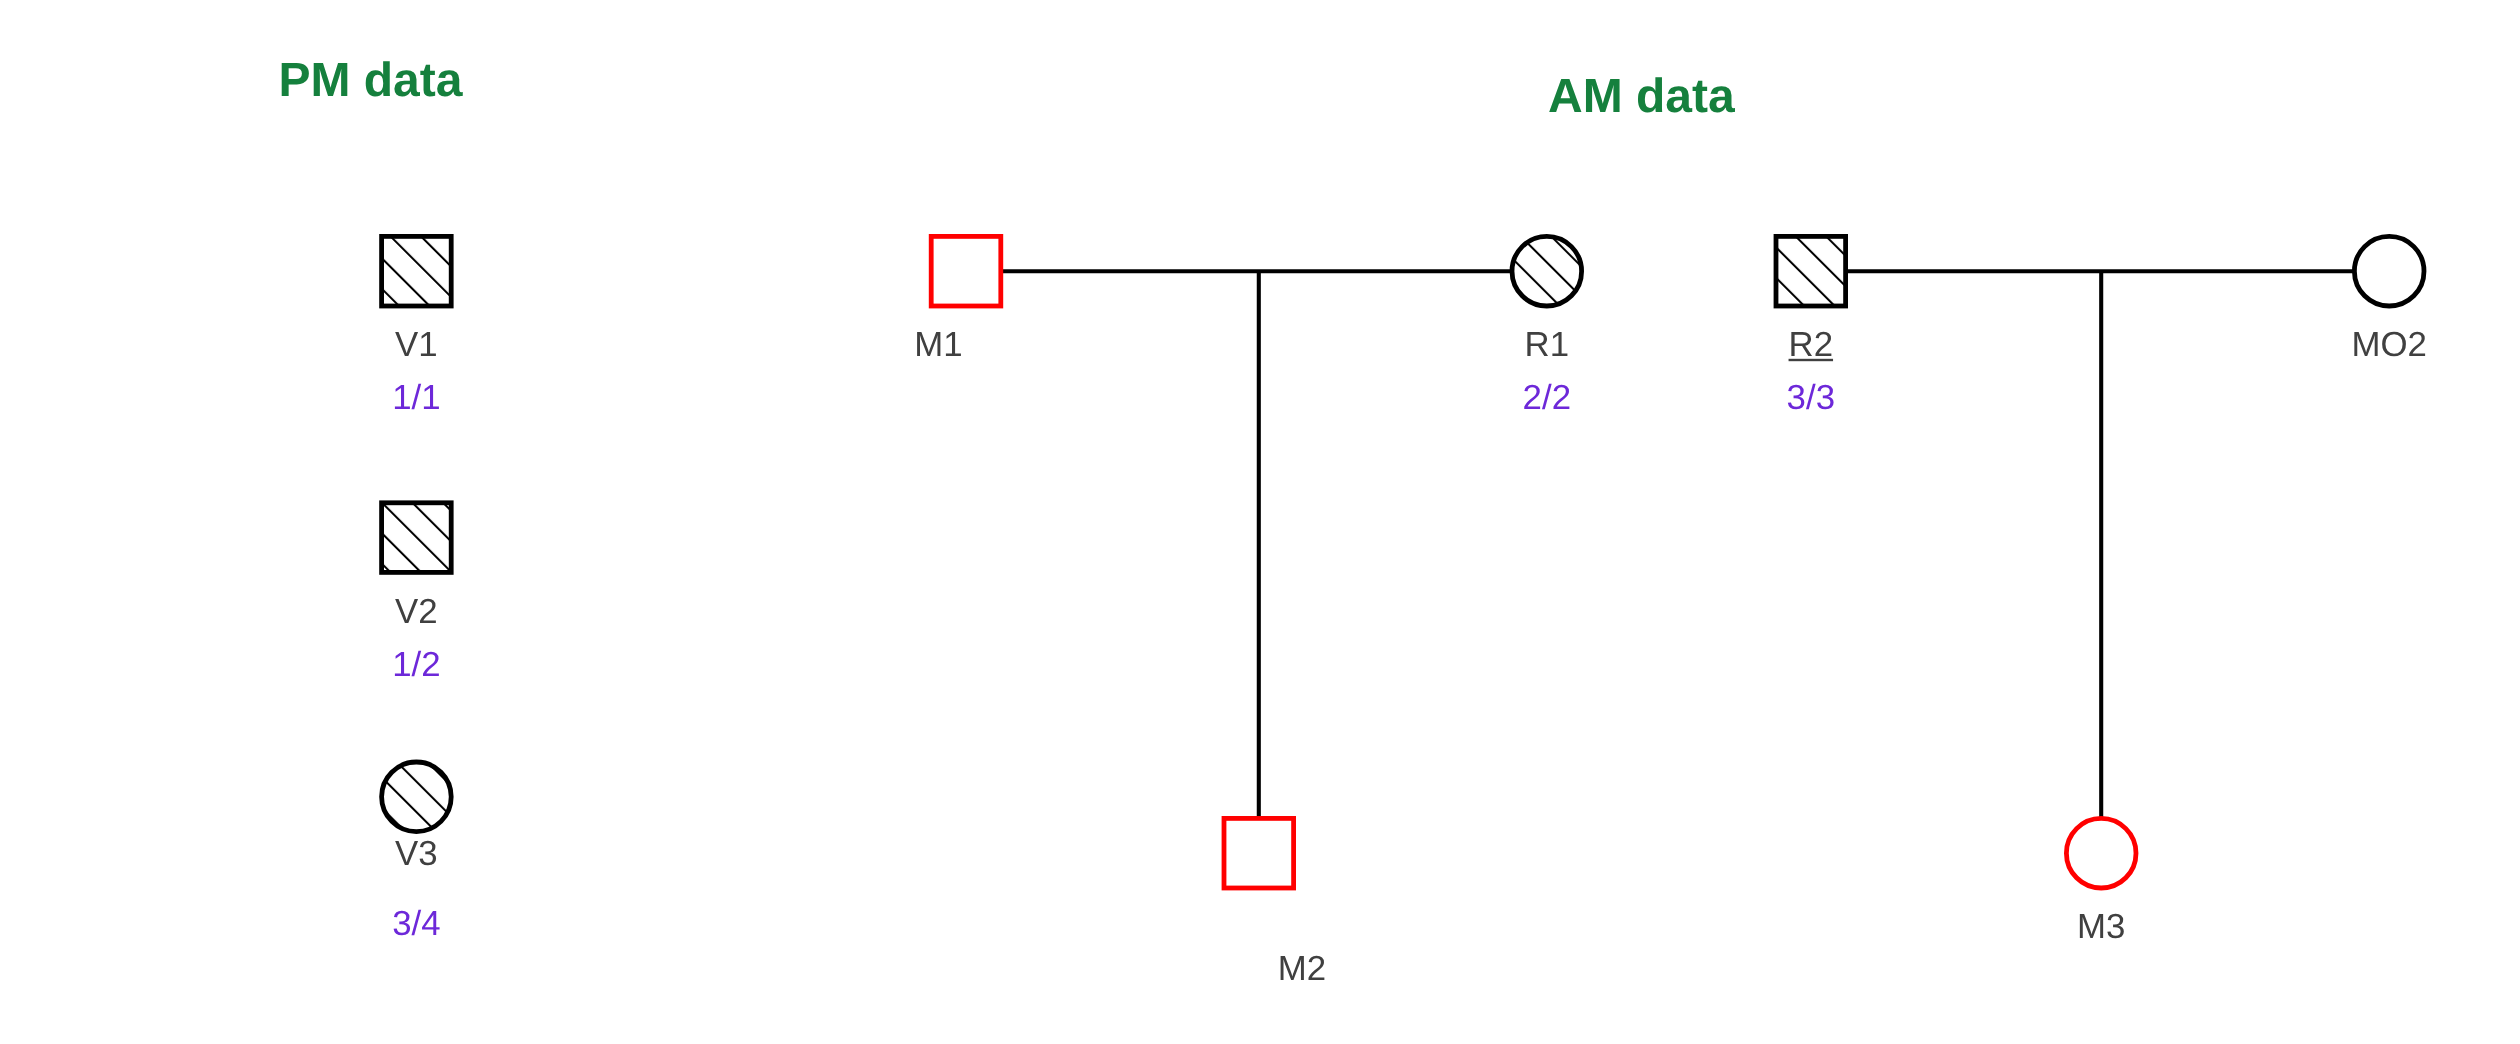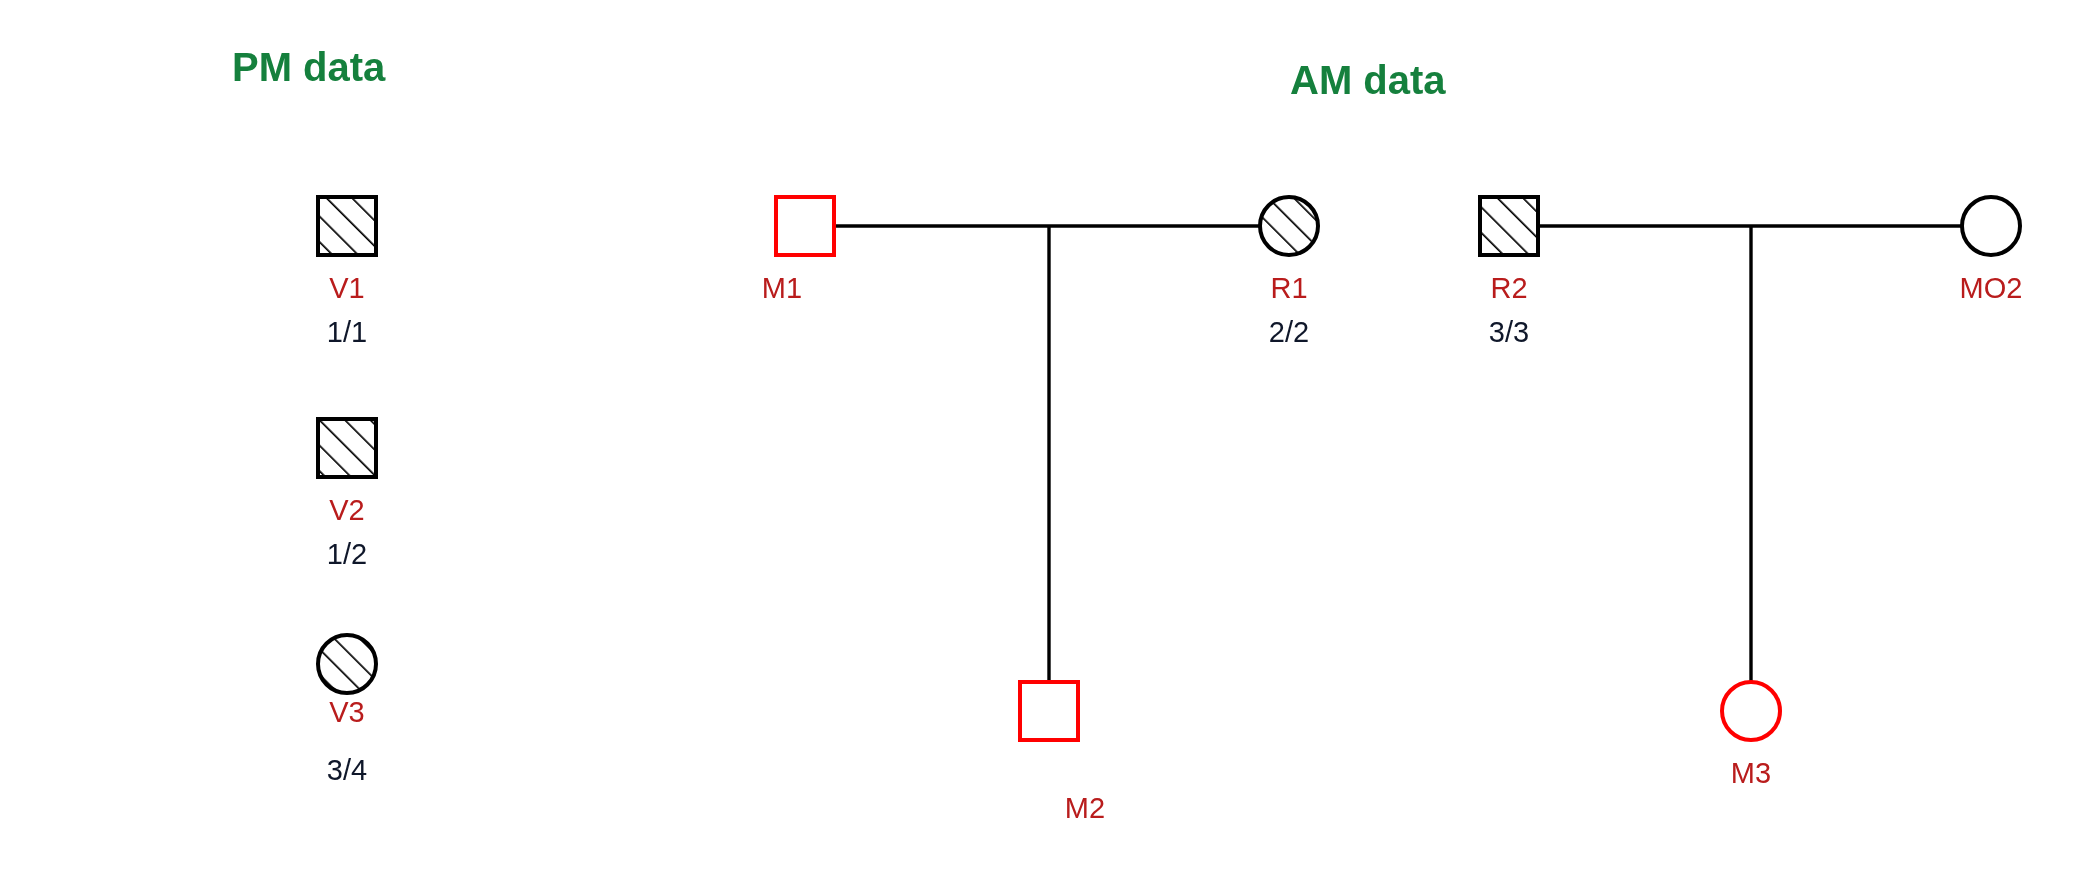--- a/index.html
+++ b/index.html
@@ -31,28 +31,28 @@
     font-size: 40px;
     letter-spacing: 0px;
     white-space: nowrap;
     color: #15803d;
   }
   .node-label {
     position: absolute;
     font-size: 29px;
     white-space: nowrap;
     text-align: center;
-    color: #b91c1c;
+    color: #404040;
   }
   .geno-label {
     position: absolute;
     font-size: 29px;
     white-space: nowrap;
     text-align: center;
-    color: #0f172a;
+    color: #6d28d9;
   }
   .ctr {
     transform: translateX(-50%);
   }
 </style>
 </head>
 <body>
 
 <div id="canvas">
 
@@ -114,21 +114,21 @@
   <div class="geno-label ctr" style="left:347px; top:538px;">1/2</div>
 
   <div class="node-label ctr" style="left:347px; top:696px;">V3</div>
   <div class="geno-label ctr" style="left:347px; top:754px;">3/4</div>
 
   <div class="node-label ctr" style="left:782px; top:272px;">M1</div>
 
   <div class="node-label ctr" style="left:1289px; top:272px;">R1</div>
   <div class="geno-label ctr" style="left:1289px; top:316px;">2/2</div>
 
-  <div class="node-label ctr" style="left:1509px; top:272px;">R2</div>
+  <div class="node-label ctr" style="left:1509px; top:272px;text-decoration:underline;">R2</div>
   <div class="geno-label ctr" style="left:1509px; top:316px;">3/3</div>
 
   <div class="node-label ctr" style="left:1991px; top:272px;">MO2</div>
 
   <div class="node-label ctr" style="left:1049px; top:792px;margin-left:36px;">M2</div>
 
   <div class="node-label ctr" style="left:1751px; top:757px;">M3</div>
 
 </div>
 

